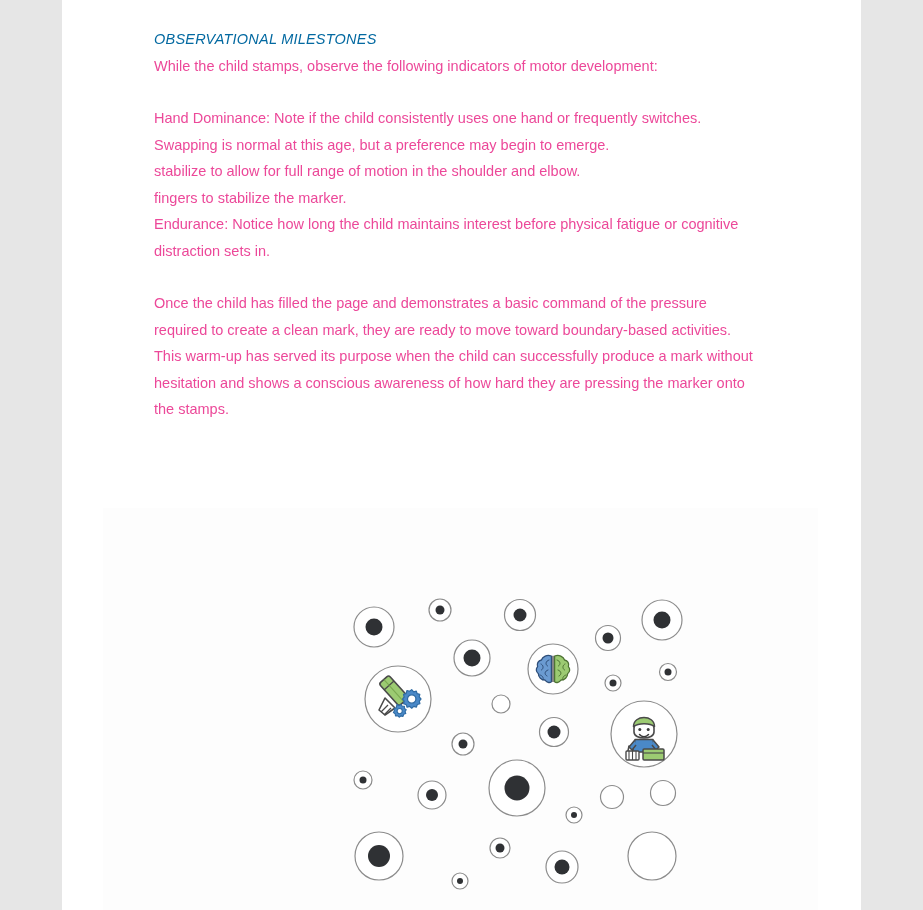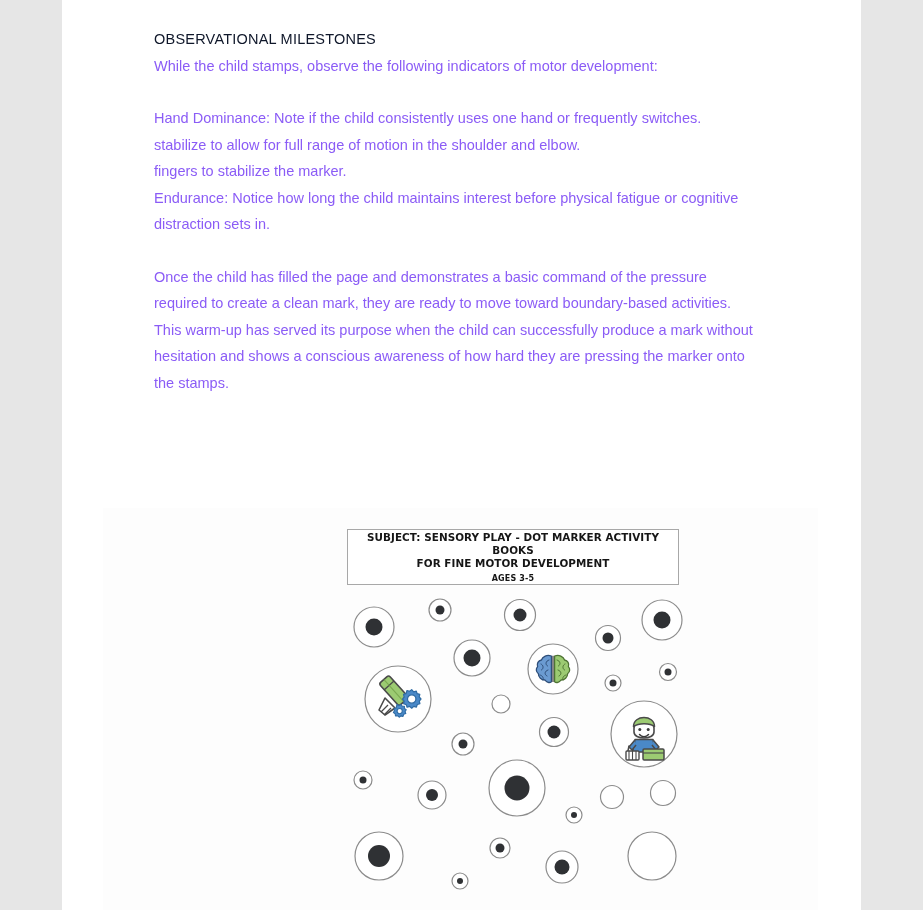--- a/index.html
+++ b/index.html
@@ -25,31 +25,32 @@
 
   #doc-body {
     position: absolute;
     left: 92px;
     top: 0;
     width: 620px;
   }
 
   .section-heading {
     font-size: 14.5px;
-    color: #0f172a;
+    color: #0369a1;
     letter-spacing: 0.015em;
     margin: 0;
     padding: 0;
     line-height: 26.5px;
     white-space: nowrap;
+    font-style: italic;
   }
 
   .para {
     font-size: 14.5px;
-    color: #8b5cf6;
+    color: #ec4899;
     margin: 0;
     padding: 0;
     line-height: 26.5px;
   }
 
   .spacer-block { height: 26px; }
 
   
   #figure {
     position: absolute;
@@ -107,40 +108,36 @@
 
 <div id="page">
 
   <div id="doc-body">
     <div class="spacer-block"></div>
     <div id="sections-host">
         <div class="section-heading">OBSERVATIONAL MILESTONES</div>
         <div class="para">While the child stamps, observe the following indicators of motor development:</div>
         <div class="spacer-block"></div>
         <div class="para">Hand Dominance: Note if the child consistently uses one hand or frequently switches.</div>
+        <div class="para">Swapping is normal at this age, but a preference may begin to emerge.</div>
         <div class="para">stabilize to allow for full range of motion in the shoulder and elbow.</div>
         <div class="para">fingers to stabilize the marker.</div>
         <div class="para">Endurance: Notice how long the child maintains interest before physical fatigue or cognitive</div>
         <div class="para">distraction sets in.</div>
         <div class="spacer-block"></div>
         <div class="para">Once the child has filled the page and demonstrates a basic command of the pressure</div>
         <div class="para">required to create a clean mark, they are ready to move toward boundary-based activities.</div>
         <div class="para">This warm-up has served its purpose when the child can successfully produce a mark without</div>
         <div class="para">hesitation and shows a conscious awareness of how hard they are pressing the marker onto</div>
         <div class="para">the stamps.</div>
       </div>
   </div>
 
   <div id="figure">
 
-    <div id="title-box">
-      <div class="t-main">SUBJECT: SENSORY PLAY - DOT MARKER ACTIVITY BOOKS</div>
-      <div class="t-main">FOR FINE MOTOR DEVELOPMENT</div>
-      <div class="t-sub">AGES 3-5</div>
-    </div>
 
     <svg id="dot-canvas" viewBox="0 0 715 402">
       <g id="dots-layer">
           <g>
             <circle cx="271" cy="119" r="20" fill="#ffffff" stroke="#8c8c8c" stroke-width="1.2"></circle>
             <circle cx="271" cy="119" r="8.5" fill="#2f3134"></circle>
           </g>
           <g>
             <circle cx="337" cy="102" r="11" fill="#ffffff" stroke="#8c8c8c" stroke-width="1.2"></circle>
             <circle cx="337" cy="102" r="4.5" fill="#2f3134"></circle>

